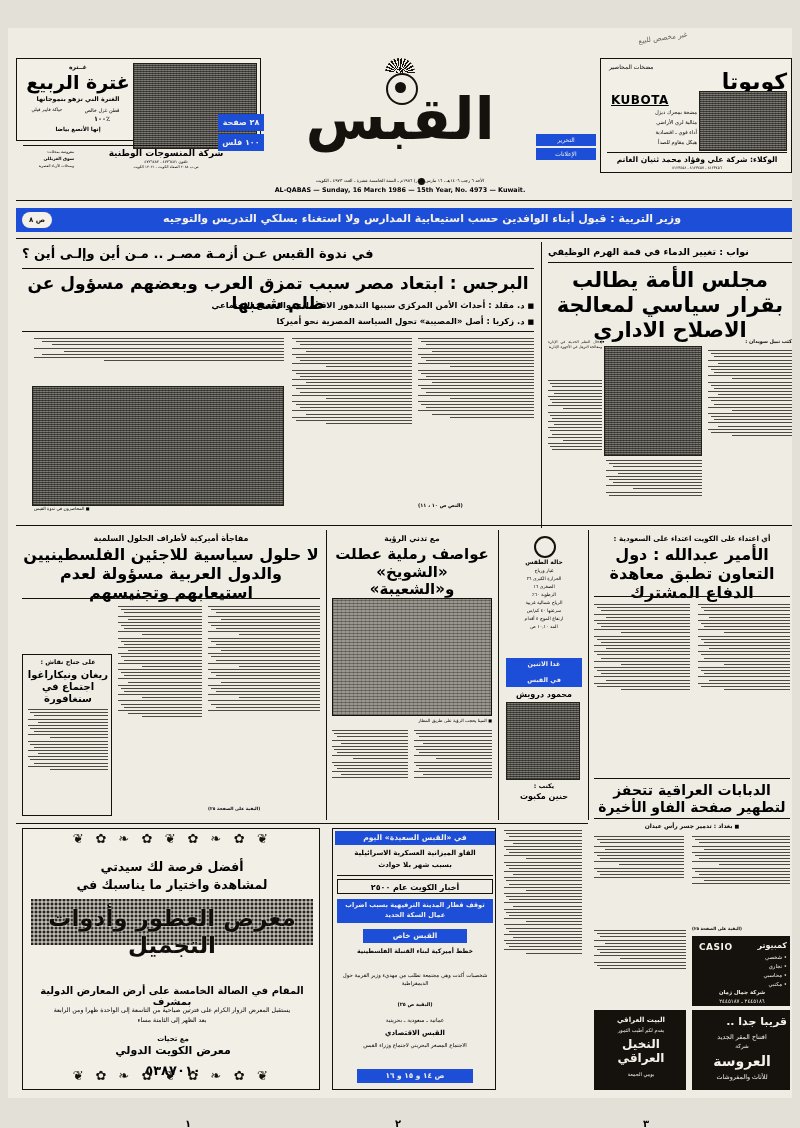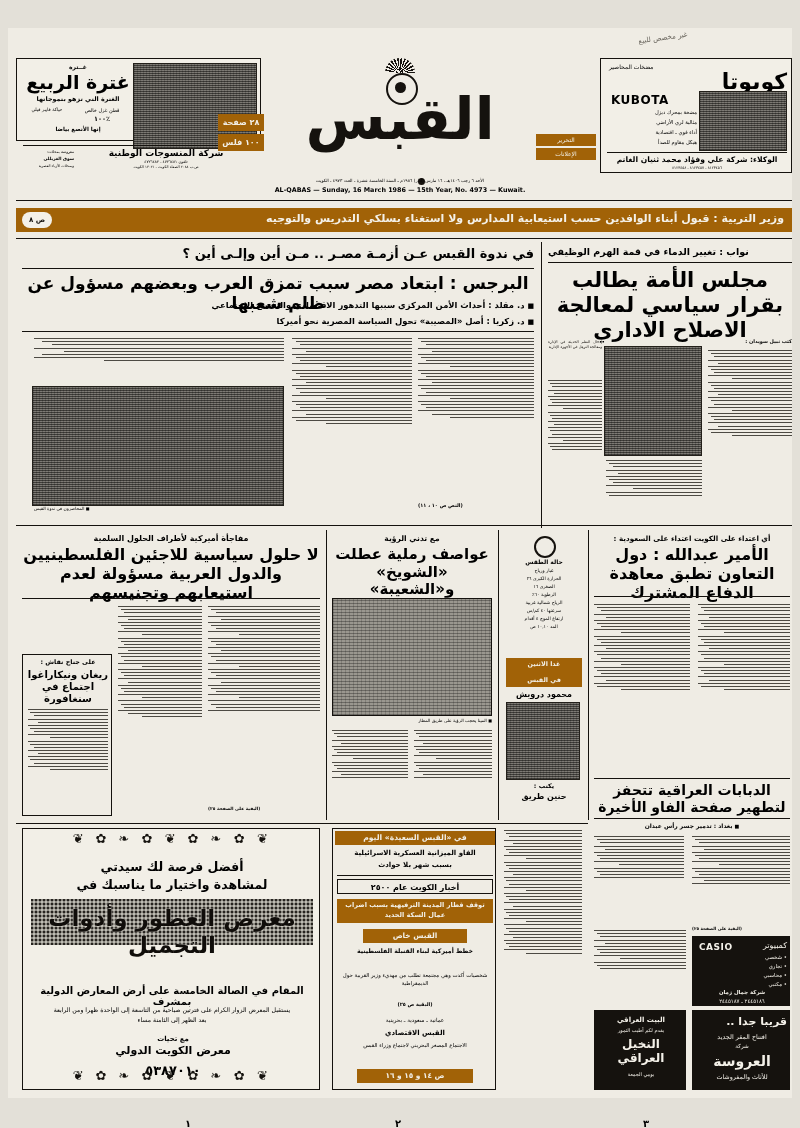--- a/index.html
+++ b/index.html
@@ -17,21 +17,21 @@
   .sheet{
     position:absolute;left:8px;top:28px;width:784px;height:1070px;
     background:#efece4;
   }
   
   .blk{position:absolute;box-sizing:border-box;}
   .ar{direction:rtl;text-align:right;}
   .ctr{text-align:center;}
   .hd{font-weight:bold;line-height:1.18;letter-spacing:-0.3px;}
   .tiny2{font-size:3.7px;line-height:1.45;color:#1a1713;text-align:justify;}
-  .inv{background:#a16207;color:#f2efe7;}
+  .inv{background:#1d4ed8;color:#f2efe7;}
   
   .lines{overflow:hidden;}
   .lines i{
     display:block;height:1px;background:#2a2620;margin:2.15px 0;opacity:.82;
   }
   .lines i.s1{width:100%}
   .lines i.s2{width:93%}
   .lines i.s3{width:97%}
   .lines i.s4{width:88%}
   .lines i.s5{width:72%}
@@ -120,45 +120,45 @@
 
   <div class="blk inv ar ctr" style="left:528px;top:106px;width:60px;height:12px;font-size:6px;line-height:12px;">التحرير</div>
   <div class="blk inv ar ctr" style="left:528px;top:120px;width:60px;height:12px;font-size:6px;line-height:12px;">الإعلانات</div>
 
   <div class="blk adbox" style="left:592px;top:30px;width:192px;height:115px;">
     <div class="blk ar" style="left:8px;top:4px;width:178px;font-size:6px;text-align:left;">مضخات المحاصير</div>
     <div class="blk ar hd" style="left:8px;top:10px;width:178px;font-size:22px;text-align:right;">كوبوتا</div>
     <div class="blk" style="left:100px;top:32px;width:86px;height:58px;">
       <div class="photo" style="width:100%;height:100%;"></div>
     </div>
-    <div class="blk hd" style="left:10px;top:34px;width:86px;font-size:12px;letter-spacing:.5px;direction:ltr;text-align:left;">KUBOTA</div>
+    <div class="blk hd" style="left:10px;top:34px;width:86px;font-size:12px;letter-spacing:.5px;direction:ltr;text-align:left;text-decoration:underline;">KUBOTA</div>
     <div class="blk ar" style="left:10px;top:50px;width:86px;font-size:5.2px;">مضخة بمحرك ديزل</div>
     <div class="blk ar" style="left:10px;top:60px;width:86px;font-size:5.2px;">مثالية لري الأراضي</div>
     <div class="blk ar" style="left:10px;top:70px;width:86px;font-size:5.2px;">أداء قوي ـ اقتصادية</div>
     <div class="blk ar" style="left:10px;top:80px;width:86px;font-size:5.2px;">هيكل مقاوم للصدأ</div>
     <div class="hline" style="left:6px;top:93px;width:180px;"></div>
     <div class="blk ar ctr" style="left:6px;top:96px;width:180px;font-size:7.6px;font-weight:bold;">الوكلاء: شركة علي وفؤاد محمد ثنيان الغانم</div>
     <div class="blk ar ctr" style="left:6px;top:106px;width:180px;font-size:3.8px;">٨١٢٣٤٥٦ ـ ٨١٢٣٤٥٧ ـ ٨١٢٣٤٥٨</div>
   </div>
 
   <div class="blk ar ctr" style="left:258px;top:150px;width:268px;font-size:4.4px;">الأحد ٦ رجب ١٤٠٦هـ ـ ١٦ مارس (آذار) ١٩٨٦م ـ السنة الخامسة عشرة ـ العدد ٤٩٧٣ ـ الكويت</div>
   <div class="blk ctr" style="left:250px;top:158px;width:284px;font-size:6.4px;font-weight:bold;direction:ltr;">AL-QABAS — Sunday, 16 March 1986 — 15th Year, No. 4973 — Kuwait.</div>
 
   <div class="hline" style="left:8px;top:172px;width:776px;"></div>
 
   <div class="blk inv" style="left:8px;top:180px;width:776px;height:24px;">
     <div class="blk badge" style="left:6px;top:4px;width:30px;height:16px;background:#f4f1e9;color:#15120e;border-radius:8px;font-size:7px;">ص ٨</div>
-    <div class="blk ar" style="left:44px;top:4px;width:724px;font-size:11px;font-weight:bold;color:#f4f1e9;">وزير التربية : قبول أبناء الوافدين حسب استيعابية المدارس ولا استغناء بسلكي التدريس والتوجيه</div>
+    <div class="blk ar" style="left:44px;top:4px;width:724px;font-size:11px;font-weight:bold;text-align:center;color:#f4f1e9;">وزير التربية : قبول أبناء الوافدين حسب استيعابية المدارس ولا استغناء بسلكي التدريس والتوجيه</div>
   </div>
 
   <div class="hline" style="left:8px;top:210px;width:776px;"></div>
 
   <div class="vline" style="left:533px;top:214px;height:286px;"></div>
 
-  <div class="blk ar" style="left:14px;top:218px;width:512px;font-size:13px;font-weight:bold;text-align:right;letter-spacing:-.2px;">في ندوة القبس عـن أزمـة مصـر .. مـن أين وإلـى أين ؟</div>
+  <div class="blk ar" style="left:14px;top:218px;width:512px;font-size:13px;font-weight:bold;text-align:left;letter-spacing:-.2px;">في ندوة القبس عـن أزمـة مصـر .. مـن أين وإلـى أين ؟</div>
   <div class="hline" style="left:14px;top:240px;width:512px;"></div>
   <div class="blk ar hd" style="left:14px;top:245px;width:512px;font-size:17px;text-align:center;">البرجس : ابتعاد مصر سبب تمزق العرب وبعضهم مسؤول عن ظلم شعبها</div>
 
   <div class="blk ar" style="left:14px;top:272px;width:512px;font-size:8.4px;font-weight:bold;">
     <span style="font-size:7px;">■</span>
     <span>د. مقلد : أحداث الأمن المركزي سببها التدهور الاقتصادي والتفسخ الاجتماعي</span>
   </div>
   <div class="blk ar" style="left:14px;top:288px;width:512px;font-size:8.4px;font-weight:bold;">
     <span style="font-size:7px;">■</span>
     <span>د. زكريا : أصل «المصيبة» تحول السياسة المصرية نحو أميركا</span>
@@ -495,21 +495,21 @@
     <div class="blk ar ctr" style="left:0;top:90px;width:80px;font-size:4.6px;">المد ١٠,١٠ ص</div>
   </div>
 
   <div class="blk inv ar ctr" style="left:498px;top:630px;width:76px;height:22px;font-size:6.4px;font-weight:bold;line-height:13px;">غدا الاثنين</div>
   <div class="blk inv ar ctr" style="left:498px;top:646px;width:76px;height:13px;font-size:6.4px;font-weight:bold;line-height:13px;">في القبس</div>
   <div class="blk ar ctr" style="left:498px;top:662px;width:76px;font-size:8px;font-weight:bold;">محمود درويش</div>
   <div class="blk" style="left:500px;top:674px;width:72px;height:76px;">
     <div class="photo" style="width:100%;height:100%;"></div>
   </div>
   <div class="blk ar ctr" style="left:498px;top:754px;width:76px;font-size:6.4px;font-weight:bold;">يكتب :</div>
-  <div class="blk ar ctr" style="left:498px;top:764px;width:76px;font-size:8px;font-weight:bold;">حنين طريق</div>
+  <div class="blk ar ctr" style="left:498px;top:764px;width:76px;font-size:8px;font-weight:bold;">حنين مكبوت</div>
 
   <div class="blk ar" style="left:586px;top:506px;width:196px;font-size:7.2px;font-weight:bold;text-align:center;">أي اعتداء على الكويت اعتداء على السعودية :</div>
   <div class="blk ar hd" style="left:586px;top:518px;width:196px;font-size:16px;text-align:center;">الأمير عبدالله : دول التعاون تطبق معاهدة الدفاع المشترك</div>
   <div class="hline" style="left:586px;top:568px;width:196px;"></div>
   <div class="blk lines" style="left:690px;top:574px;width:92px;height:170px;">
     <i class="s1"></i>
         <i class="s3"></i>
         <i class="s2"></i>
         <i class="s1"></i>
         <i class="s4"></i>
@@ -685,21 +685,21 @@
     <div class="blk ar ctr" style="left:14px;top:156px;width:270px;font-size:10px;font-weight:bold;">المقام في الصالة الخامسة على أرض المعارض الدولية بمشرف</div>
     <div class="blk ar ctr" style="left:30px;top:176px;width:238px;font-size:6.2px;line-height:1.6;">يستقبل المعرض الزوار الكرام على فترتين صباحية من التاسعة إلى الواحدة ظهرا ومن الرابعة بعد الظهر إلى الثامنة مساء</div>
     <div class="blk ar ctr" style="left:100px;top:206px;width:100px;font-size:7px;font-weight:bold;">مع تحيات</div>
     <div class="blk ar ctr hd" style="left:70px;top:216px;width:160px;font-size:11px;">معرض الكويت الدولي</div>
     <div class="blk ar ctr hd" style="left:70px;top:234px;width:160px;font-size:13px;">٥٣٨٧٠١٠</div>
     <div class="blk ctr flourish" style="left:0;top:240px;width:298px;font-size:13px;letter-spacing:4px;">❦ ✿ ❧ ✿ ❦ ✿ ❧ ✿ ❦</div>
   </div>
 
   <div class="blk adinv" style="left:684px;top:908px;width:98px;height:70px;">
     <div class="blk hd" style="left:6px;top:5px;width:48px;font-size:9px;direction:ltr;text-align:left;letter-spacing:.5px;">CASIO</div>
-    <div class="blk ar" style="left:50px;top:4px;width:44px;font-size:8px;font-weight:normal;">كمبيوتر</div>
+    <div class="blk ar" style="left:50px;top:4px;width:44px;font-size:8px;font-weight:bold;">كمبيوتر</div>
     <div class="blk ar" style="left:46px;top:17px;width:48px;font-size:5.4px;">• <span>شخصي</span></div>
     <div class="blk ar" style="left:46px;top:26px;width:48px;font-size:5.4px;">• <span>تجاري</span></div>
     <div class="blk ar" style="left:46px;top:35px;width:48px;font-size:5.4px;">• <span>محاسبي</span></div>
     <div class="blk ar" style="left:46px;top:44px;width:48px;font-size:5.4px;">• <span>مكتبي</span></div>
     <div class="blk ar ctr" style="left:4px;top:52px;width:90px;font-size:5.4px;font-weight:bold;">شركة جمال زمان</div>
     <div class="blk ar ctr" style="left:4px;top:61px;width:90px;font-size:5.4px;">٢٤٤٥١٨٦ ـ ٢٤٤٥١٨٧</div>
   </div>
 
   <div class="blk adinv" style="left:684px;top:982px;width:98px;height:80px;">
     <div class="blk ar" style="left:4px;top:4px;width:90px;font-size:11px;font-weight:bold;text-align:right;">قريبا جدا ..</div>

